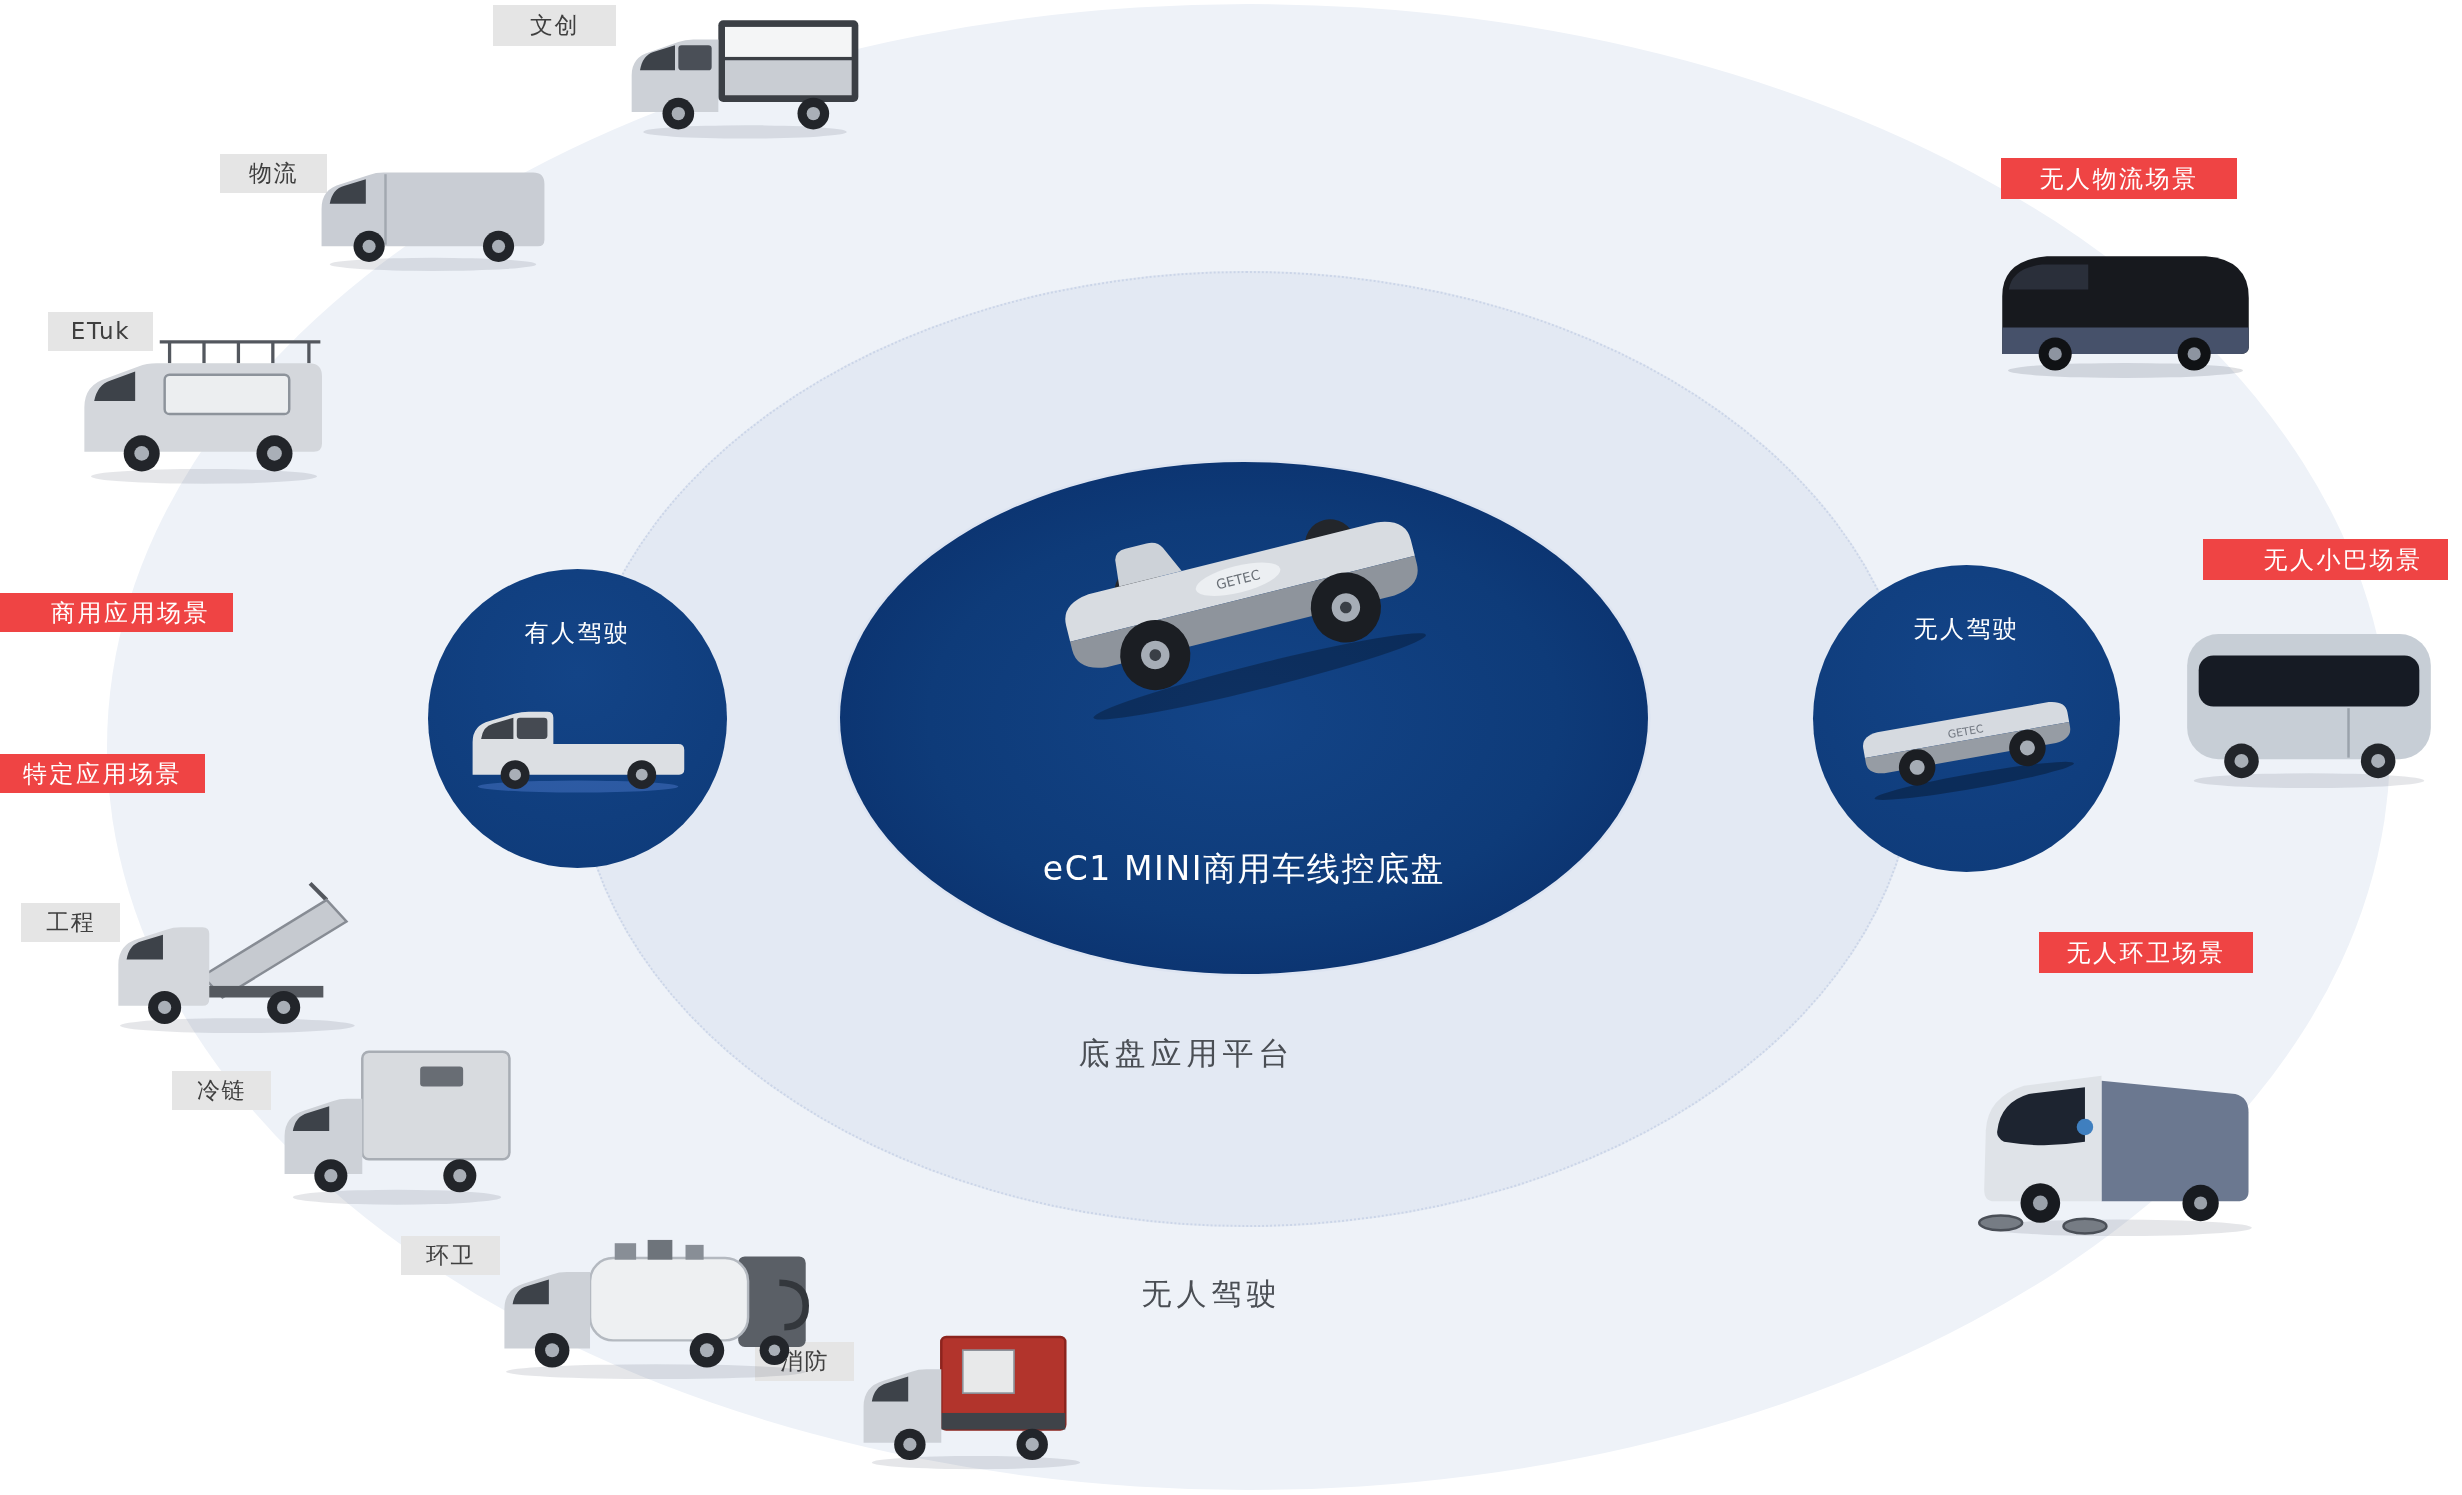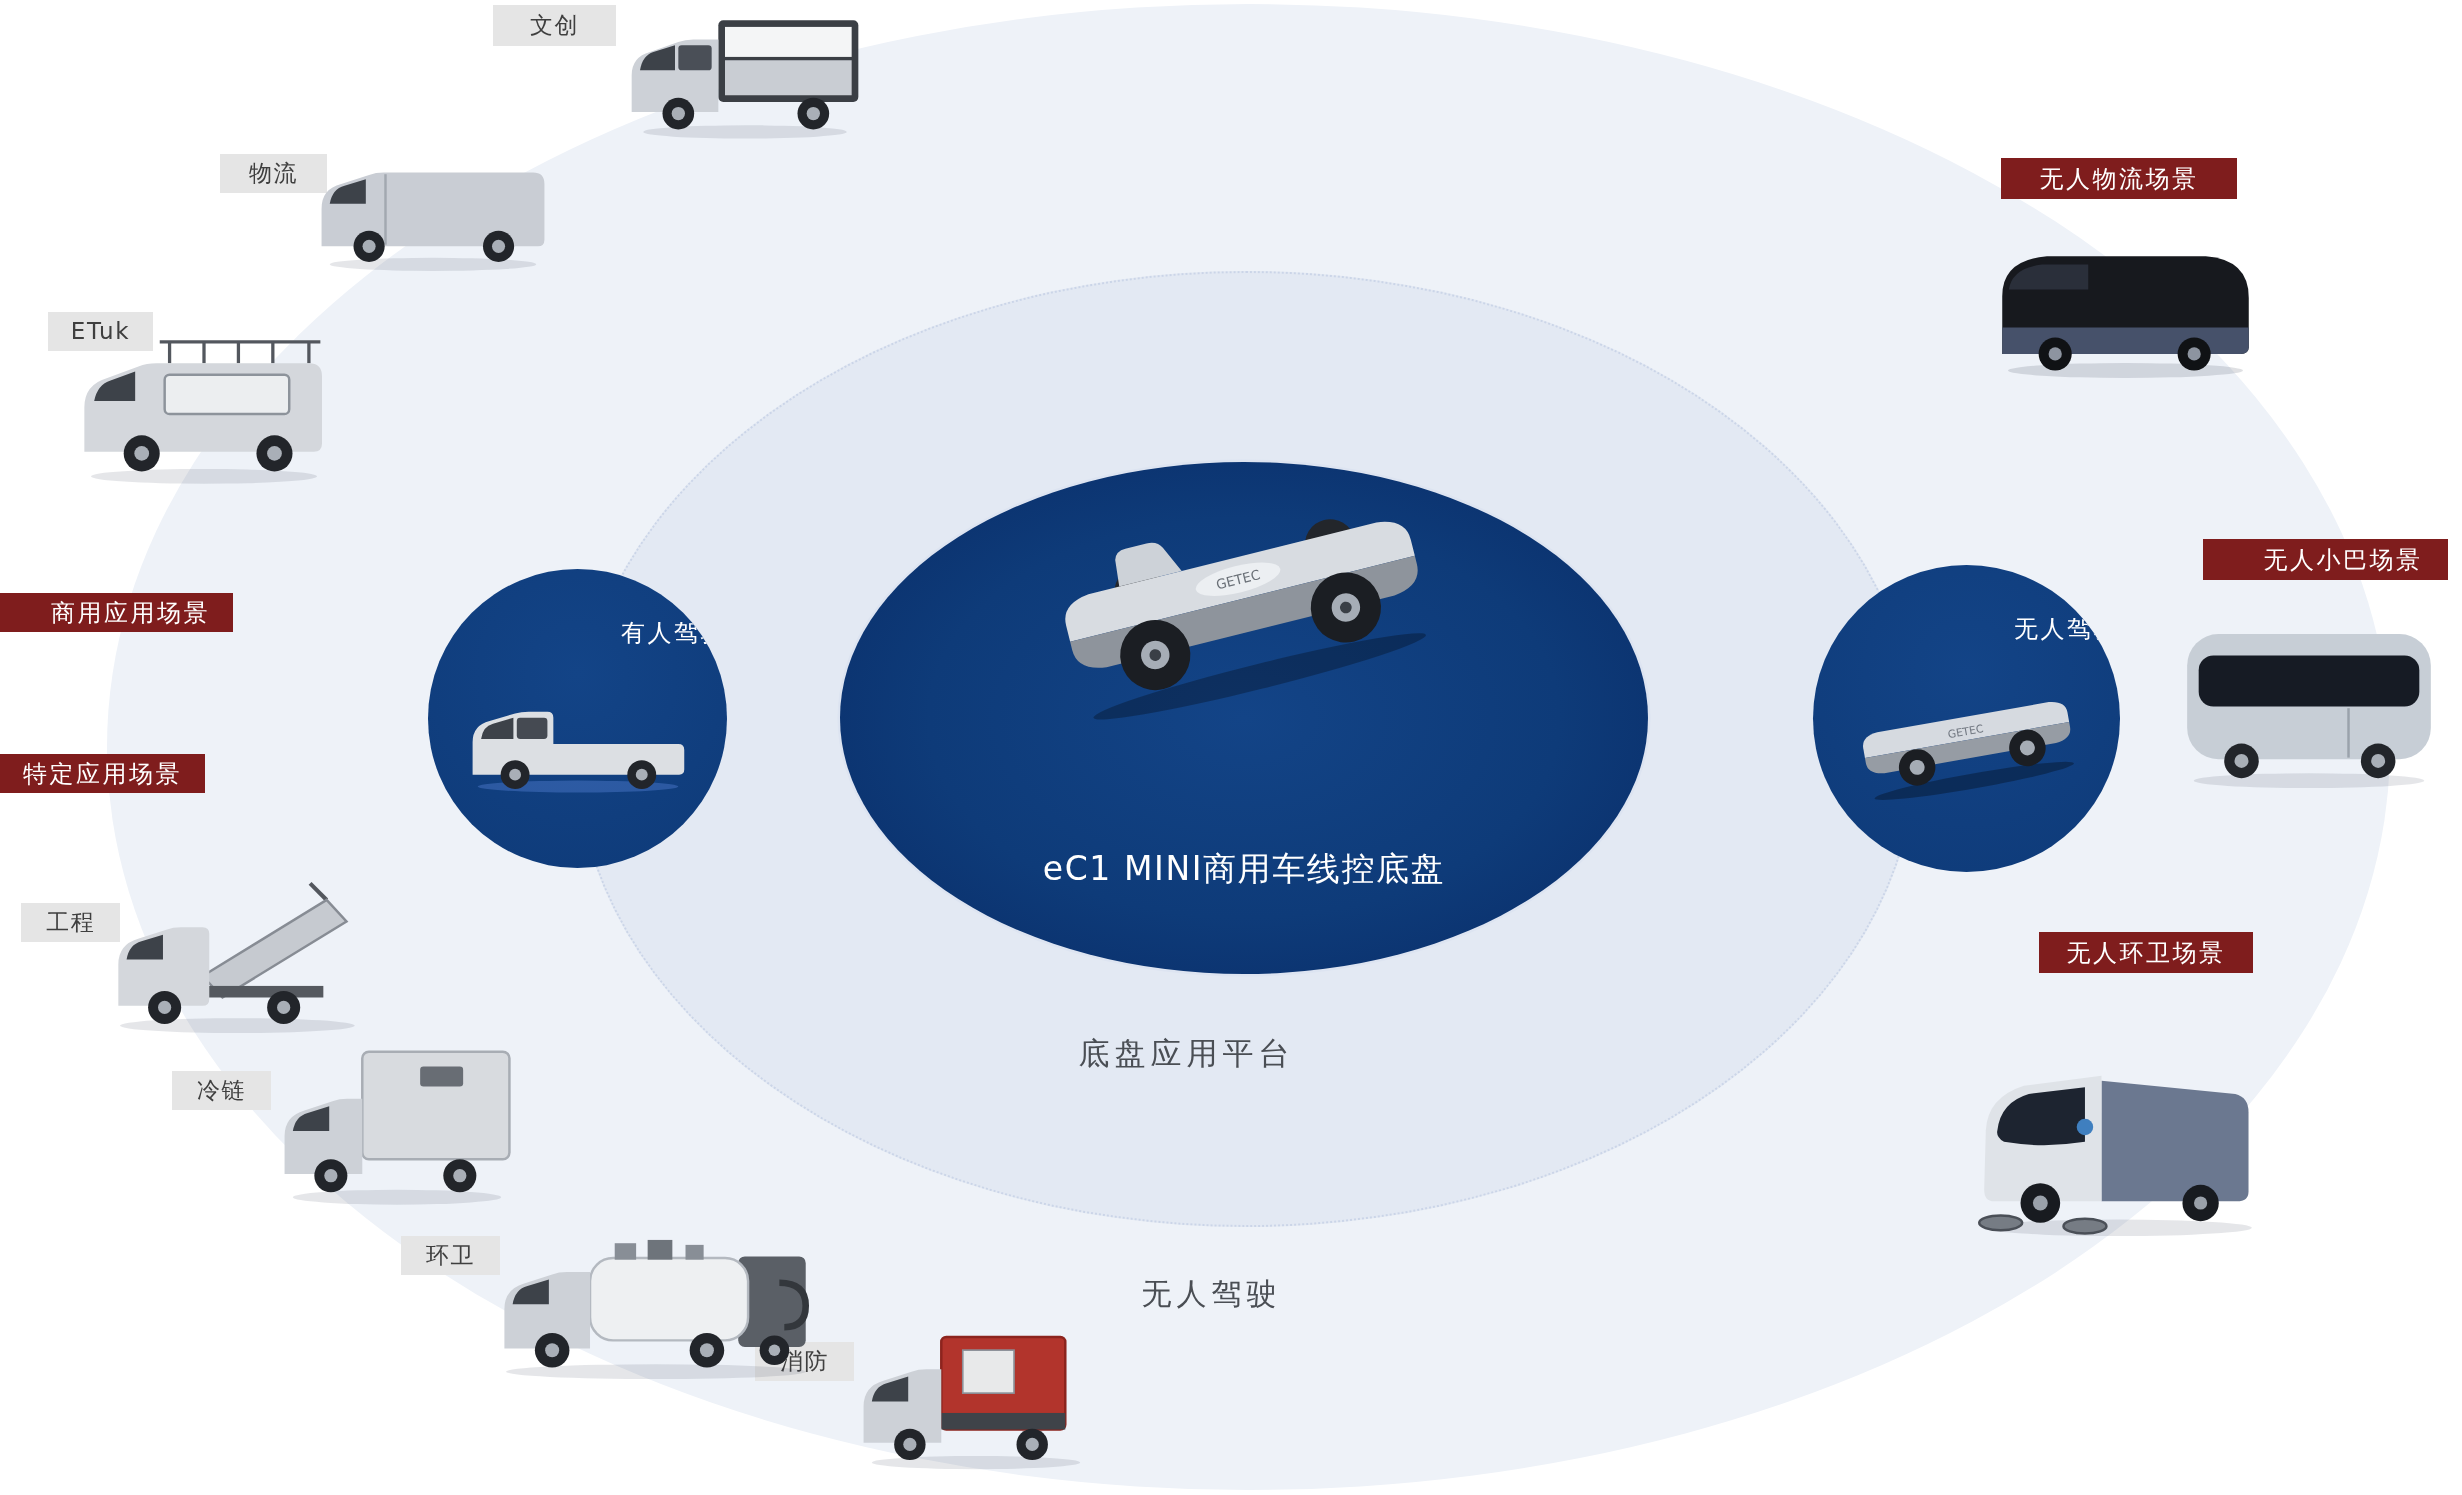--- a/index.html
+++ b/index.html
@@ -15,25 +15,25 @@
   .art svg{width:100%;height:100%;display:block;}
   .core-caption{position:absolute;left:840px;top:847px;width:808px;text-align:center;
         color:#ffffff;font-size:33px;letter-spacing:1.6px;}
   .ring-label{position:absolute;color:#4A4E54;text-align:center;}
   .ring-label.platform{left:899px;top:1033px;width:575px;font-size:31px;letter-spacing:5px;}
   .ring-label.scenario{left:924px;top:1274px;width:575px;font-size:30px;letter-spacing:5px;}
   .mode-circle{position:absolute;border-radius:50%;overflow:hidden;
         background:radial-gradient(circle at 50% 35%,#134487,#0E3A78);}
   .mode-circle.manned{left:428px;top:569px;width:299px;height:299px;}
   .mode-circle.unmanned{left:1813px;top:565px;width:307px;height:307px;}
-  .mode-label{position:absolute;top:48px;left:0;width:100%;text-align:right;
+  .mode-label{position:absolute;top:48px;left:0;width:100%;text-align:center;
         color:#ffffff;font-size:24px;letter-spacing:2.5px;}
   .badge{position:absolute;display:flex;align-items:center;justify-content:center;line-height:1;}
   .badge.light{background:#e5e5e5;color:#3F3F3F;font-size:23px;letter-spacing:1.6px;}
-  .badge.navy{background:#7f1d1d;color:#ffffff;font-size:24px;letter-spacing:2.5px;}
+  .badge.navy{background:#ef4444;color:#ffffff;font-size:24px;letter-spacing:2.5px;}
 </style>
 </head>
 <body>
 
 <div class="stage">
 
   <div class="ellipse outer"></div>
   <div class="ellipse middle"></div>
   <div class="ellipse core"></div>
 

